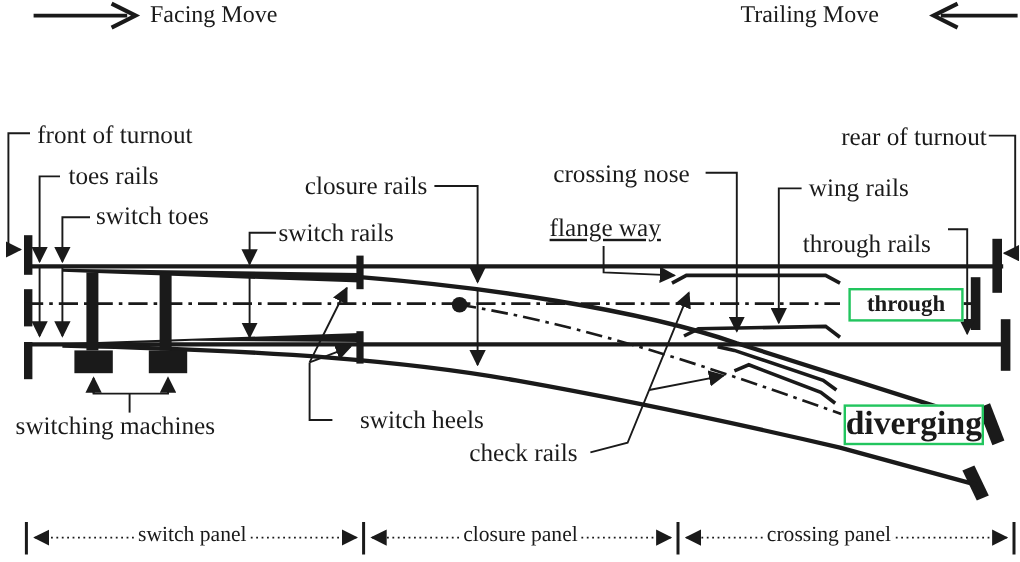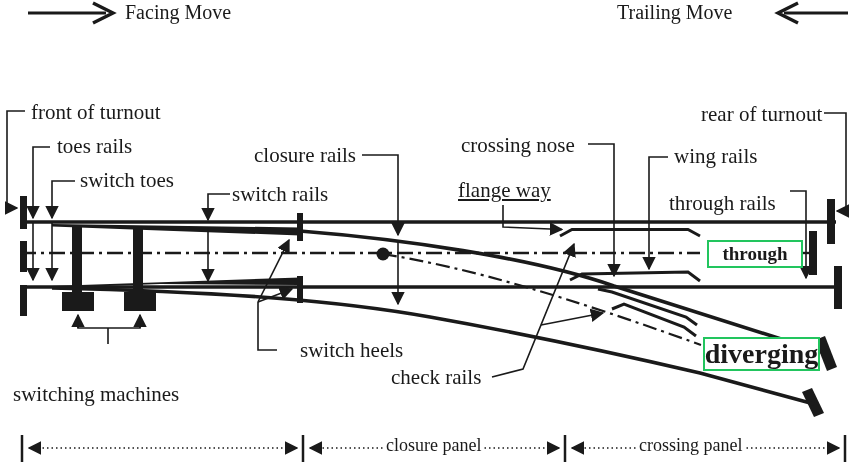--- a/index.html
+++ b/index.html
@@ -143,23 +143,24 @@
   <div class="lbl" style="left:29px;top:101px;">front of turnout</div>
   <div class="lbl" style="left:55px;top:135px;">toes rails</div>
   <div class="lbl" style="left:78px;top:169px;">switch toes</div>
   <div class="lbl" style="left:252px;top:144px;">closure rails</div>
   <div class="lbl" style="left:230px;top:183px;">switch rails</div>
   <div class="lbl" style="left:459px;top:134px;">crossing nose</div>
   <div class="lbl" style="left:456px;top:179px;text-decoration:underline;">flange way</div>
   <div class="lbl" style="left:672px;top:145px;">wing rails</div>
   <div class="lbl" style="left:667px;top:180px;margin-top:12px;">through rails</div>
   <div class="lbl" style="left:699px;top:103px;">rear of turnout</div>
-  <div class="lbl" style="left:11px;top:344px;margin-top:39px;">switching machines</div>
+  <div class="lbl" style="left:11px;top:344px;">switching machines</div>
   <div class="lbl" style="left:298px;top:339px;text-align:right;">switch heels</div>
   <div class="lbl" style="left:389px;top:366px;">check rails</div>
 
   <div class="route-box" id="through-box">through</div>
   <div class="route-box" id="diverging-box">diverging</div>
 
+  <div class="lbl panel-lbl" style="left:113px;top:436px;">switch panel</div>
   <div class="lbl panel-lbl" style="left:384px;top:436px;">closure panel</div>
   <div class="lbl panel-lbl" style="left:637px;top:436px;">crossing panel</div>
 
 </div>
 
 </body></html>

